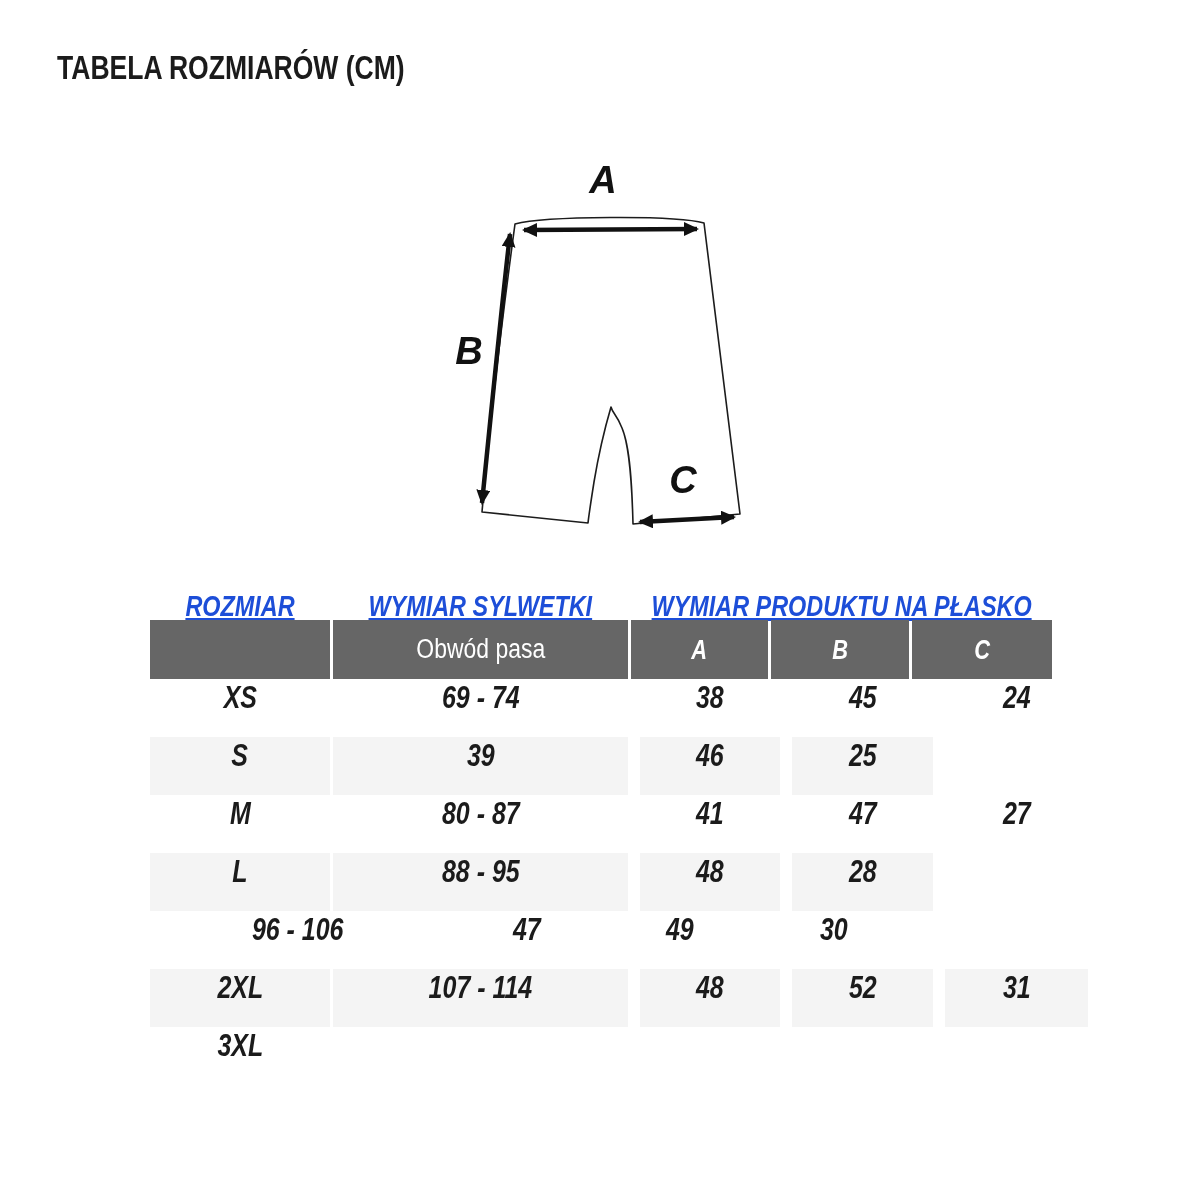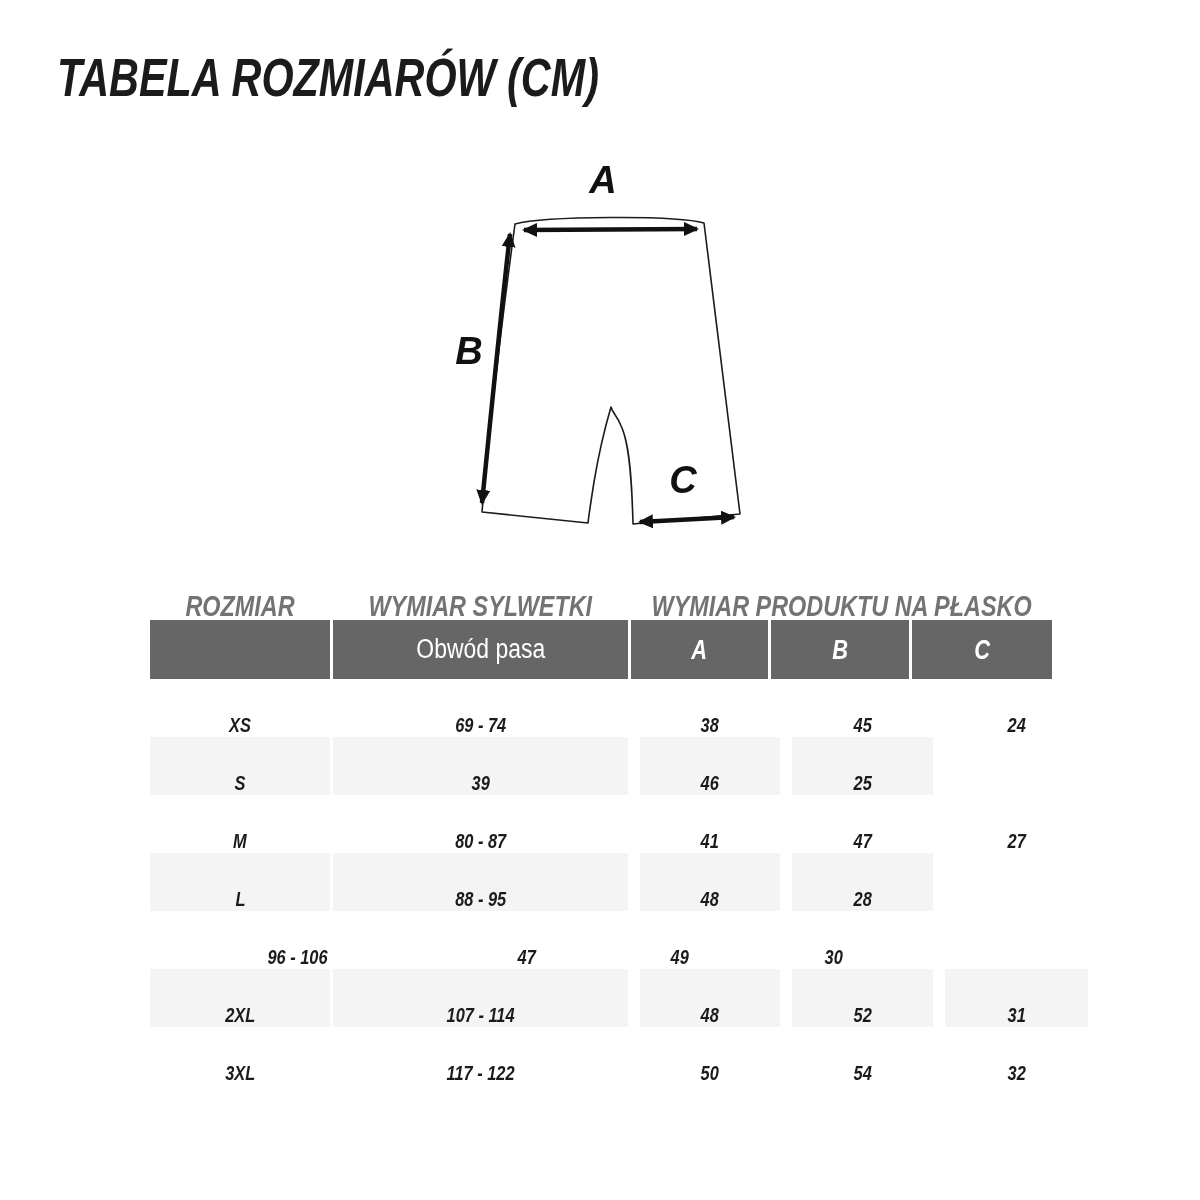--- a/index.html
+++ b/index.html
@@ -4,47 +4,47 @@
 <style>
   * { margin:0; padding:0; box-sizing:border-box; }
   html,body { width:1200px; height:1200px; background:#ffffff; overflow:hidden; }
   body { font-family:"Liberation Sans","DejaVu Sans",sans-serif; color:#1b1b1b; }
   .page { position:relative; width:1200px; height:1200px; background:#ffffff; }
 
   
   .cond { display:inline-block; transform:scaleX(0.78); transform-origin:center center; white-space:nowrap; }
 
   
-  .title { position:absolute; left:57px; top:50px; font-size:53px; font-weight:bold; font-style:italic;
+  .title { position:absolute; left:57px; top:50px; font-size:34px; font-weight:bold; 
            color:#1b1b1b; line-height:1.05; }
   .title .cond { transform-origin:left center; }
 
   
   .diagram { position:absolute; left:440px; top:150px; }
   .diagram text { font-family:"Liberation Sans","DejaVu Sans",sans-serif; font-style:italic;
                   font-weight:bold; font-size:38px; fill:#111111; }
 
   
   .grp { position:absolute; top:584px; height:44px; display:flex; align-items:center; justify-content:center;
-         font-size:30px; font-weight:bold; font-style:italic; color:#737373; }
+         font-size:30px; font-weight:bold; font-style:italic; color:#1d4ed8;text-decoration:underline; }
   .grp-size    { left:150px; width:180px; }
   .grp-body    { left:333px; width:295px;text-align:right; }
   .grp-product { left:631px; width:421px;text-align:center; }
 
   
   .table { position:absolute; left:150px; top:620px; width:902px; }
   .thead { display:grid; grid-template-columns:180px 295px 137px 138px 140px; column-gap:3px; height:59px; }
   .th { background:#666666; color:#ffffff; display:flex; align-items:center; justify-content:center;
         font-size:28px; font-weight:bold; font-style:italic; }
   .th .upright { font-style:normal; font-weight:400; font-size:27px; transform:scaleX(0.85); }
 
   .trow { display:grid; grid-template-columns:180px 719px; column-gap:3px; height:58px; }
   .trow .rest { display:grid; grid-template-columns:295px 140px 141px 143px;gap:12px; }
-  .td { display:flex; align-items:flex-end; justify-content:center;
-        font-size:21px; font-weight:bold; font-style:italic; color:#1b1b1b; background:#ffffff; }
+  .td { display:flex; align-items:flex-start; justify-content:center;
+        font-size:32px; font-weight:bold; font-style:italic; color:#1b1b1b; background:#ffffff; }
   .trow.alt .td, .trow.alt .rest .td { background:#f4f4f4; }
 </style>
 </head>
 <body>
 
 <div class="page">
 
   <h1 class="title">
     <span class="cond">TABELA ROZMIARÓW (CM)</span>
   </h1>
@@ -213,31 +213,17 @@
         <div class="td">
           <span class="cond">31</span>
         </div>
       </div>
     </div>
 
     <div class="trow">
       <div class="td">
         <span class="cond">3XL</span>
       </div>
-      <div class="rest">
-        <div class="td">
-          <span class="cond">117 - 122</span>
-        </div>
-        <div class="td">
-          <span class="cond">50</span>
-        </div>
-        <div class="td">
-          <span class="cond">54</span>
-        </div>
-        <div class="td">
-          <span class="cond">32</span>
-        </div>
-      </div>
     </div>
   </div>
   </div>
 
 </div>
 
 </body></html>

